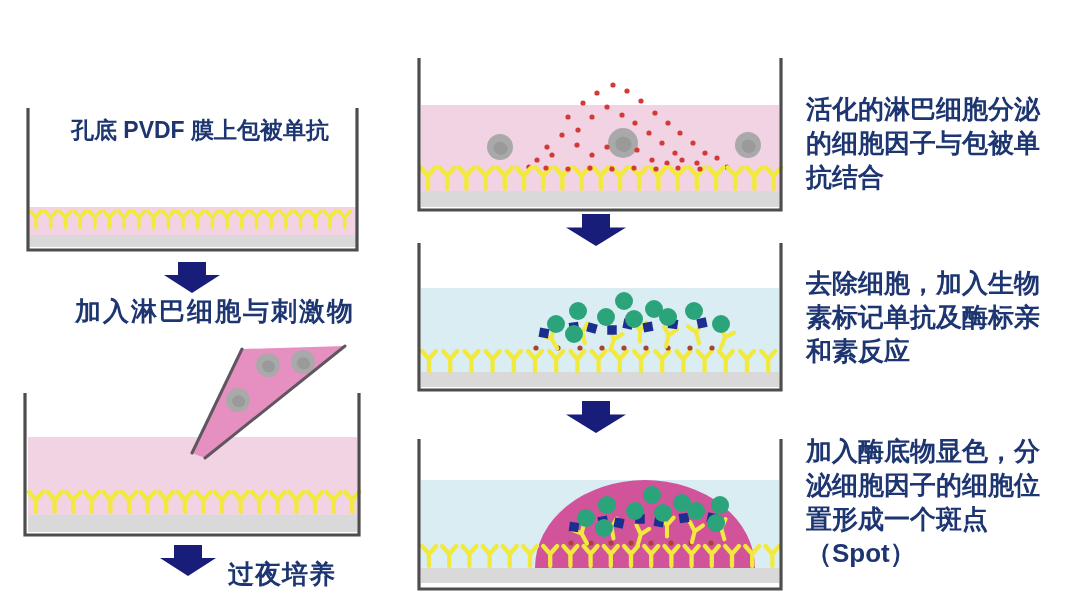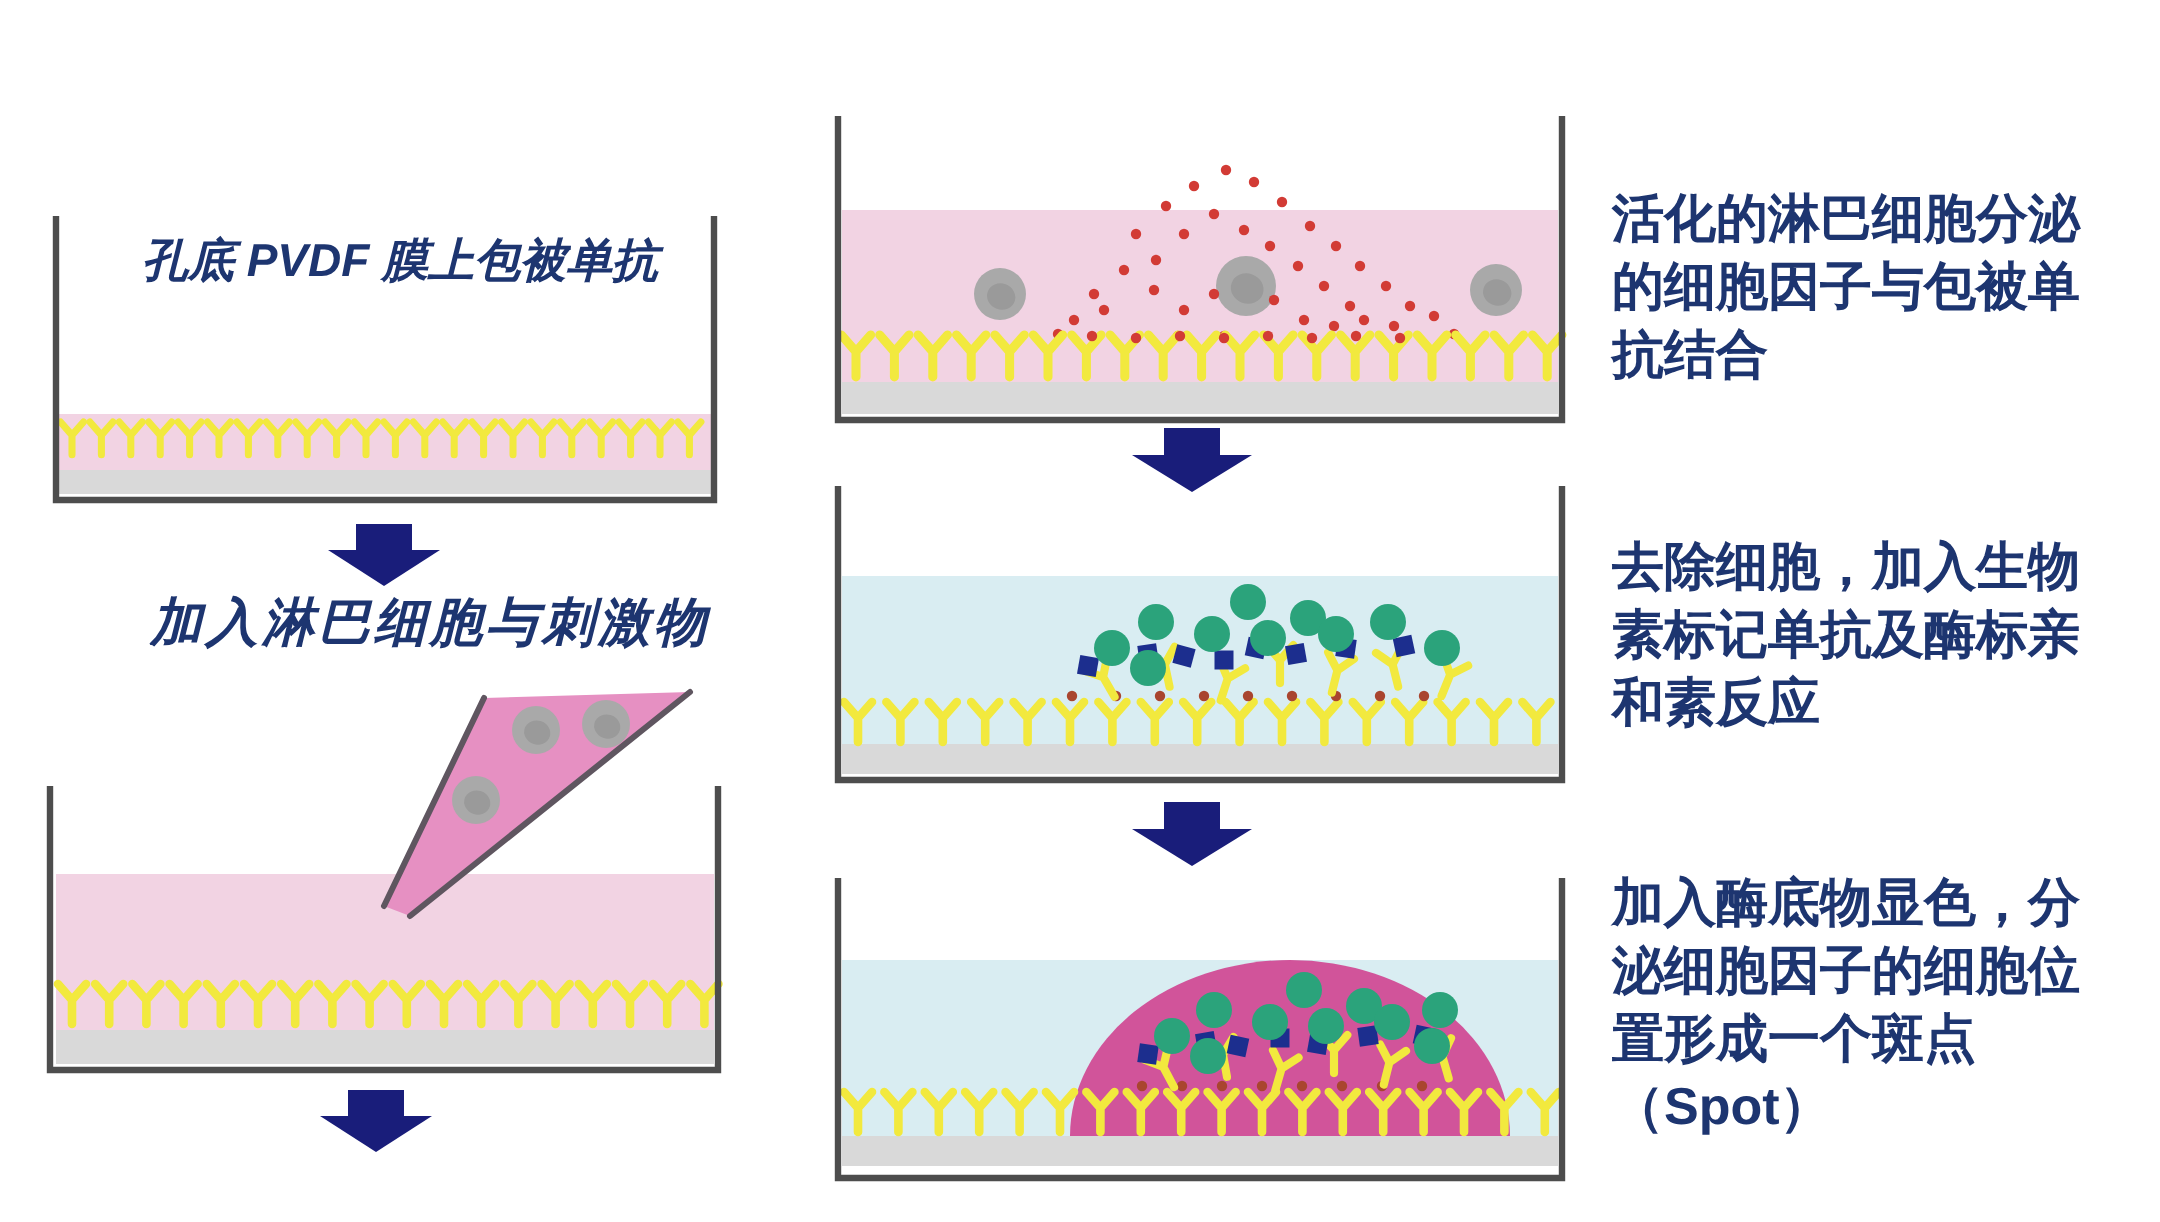--- a/index.html
+++ b/index.html
@@ -1,19 +1,19 @@
 <!DOCTYPE html>
 <html><head>
 <meta charset="utf-8">
 <style>
   html,body{margin:0;padding:0;background:#ffffff;}
   .stage{position:relative;width:1080px;height:611px;background:#ffffff;overflow:hidden;
          font-family:"Liberation Sans",sans-serif;}
   .stage svg{position:absolute;display:block;}
-  .lbl{position:absolute;font-weight:600;white-space:nowrap;font-style:italic;}
+  .lbl{position:absolute;font-weight:600;white-space:nowrap;}
   #text-step1{left:40px;top:115px;width:320px;text-align:center;font-size:23px;}
   #text-step2{left:45px;top:294px;width:340px;text-align:center;font-size:26px;letter-spacing:2px;}
   #text-step3{left:228px;top:557px;font-size:26px;letter-spacing:1px;}
   .rtext{position:absolute;left:806px;width:280px;font-size:26px;line-height:34px;font-weight:600;}
   #text-r1{top:92px;}
   #text-r2{top:266px;}
   #text-r3{top:434px;}
   #well1{left:25px;top:103px;width:335px;height:150px;}
   #well2{left:22px;top:338px;width:340px;height:200px;}
   #well3{left:416px;top:53px;width:368px;height:160px;}
@@ -93,20 +93,21 @@
       <ellipse cx="282" cy="25" rx="6.6000000000000005" ry="6" fill="#9a9a9a" transform="rotate(20 281 24)"></ellipse>
       <circle cx="216" cy="62" r="12" fill="#a9a9a9"></circle>
       <ellipse cx="217" cy="63" rx="6.6000000000000005" ry="6" fill="#9a9a9a" transform="rotate(20 216 62)"></ellipse>
       <path d="M220 11 L170 115 M323 8 L183 120" stroke="#5f5660" stroke-width="3" stroke-linecap="round" fill="none"></path>
     </svg>
 
   <svg id="arrow2" viewBox="0 0 56 31">
       <rect x="14" y="0" width="28" height="14.879999999999999" fill="#191d7a"></rect>
       <polygon points="0,13.02 56,13.02 28,31" fill="#191d7a"></polygon>
     </svg>
+  <div id="text-step3" class="lbl" style="color: rgb(29, 53, 112);">过夜培养</div>
 
   <svg id="well3" viewBox="0 0 368 160">
       <rect x="5" y="52" width="358" height="86" fill="#f2d3e3"></rect>
       <circle cx="84" cy="94" r="13" fill="#a9a9a9"></circle>
       <ellipse cx="85" cy="95" rx="7.15" ry="6.5" fill="#9a9a9a" transform="rotate(20 84 94)"></ellipse>
       <circle cx="207" cy="90" r="15" fill="#a9a9a9"></circle>
       <ellipse cx="208" cy="91" rx="8.25" ry="7.5" fill="#9a9a9a" transform="rotate(20 207 90)"></ellipse>
       <circle cx="332" cy="92" r="13" fill="#a9a9a9"></circle>
       <ellipse cx="333" cy="93" rx="7.15" ry="6.5" fill="#9a9a9a" transform="rotate(20 332 92)"></ellipse>
       <circle cx="152" cy="64" r="2.6" fill="#d23b35"></circle>

